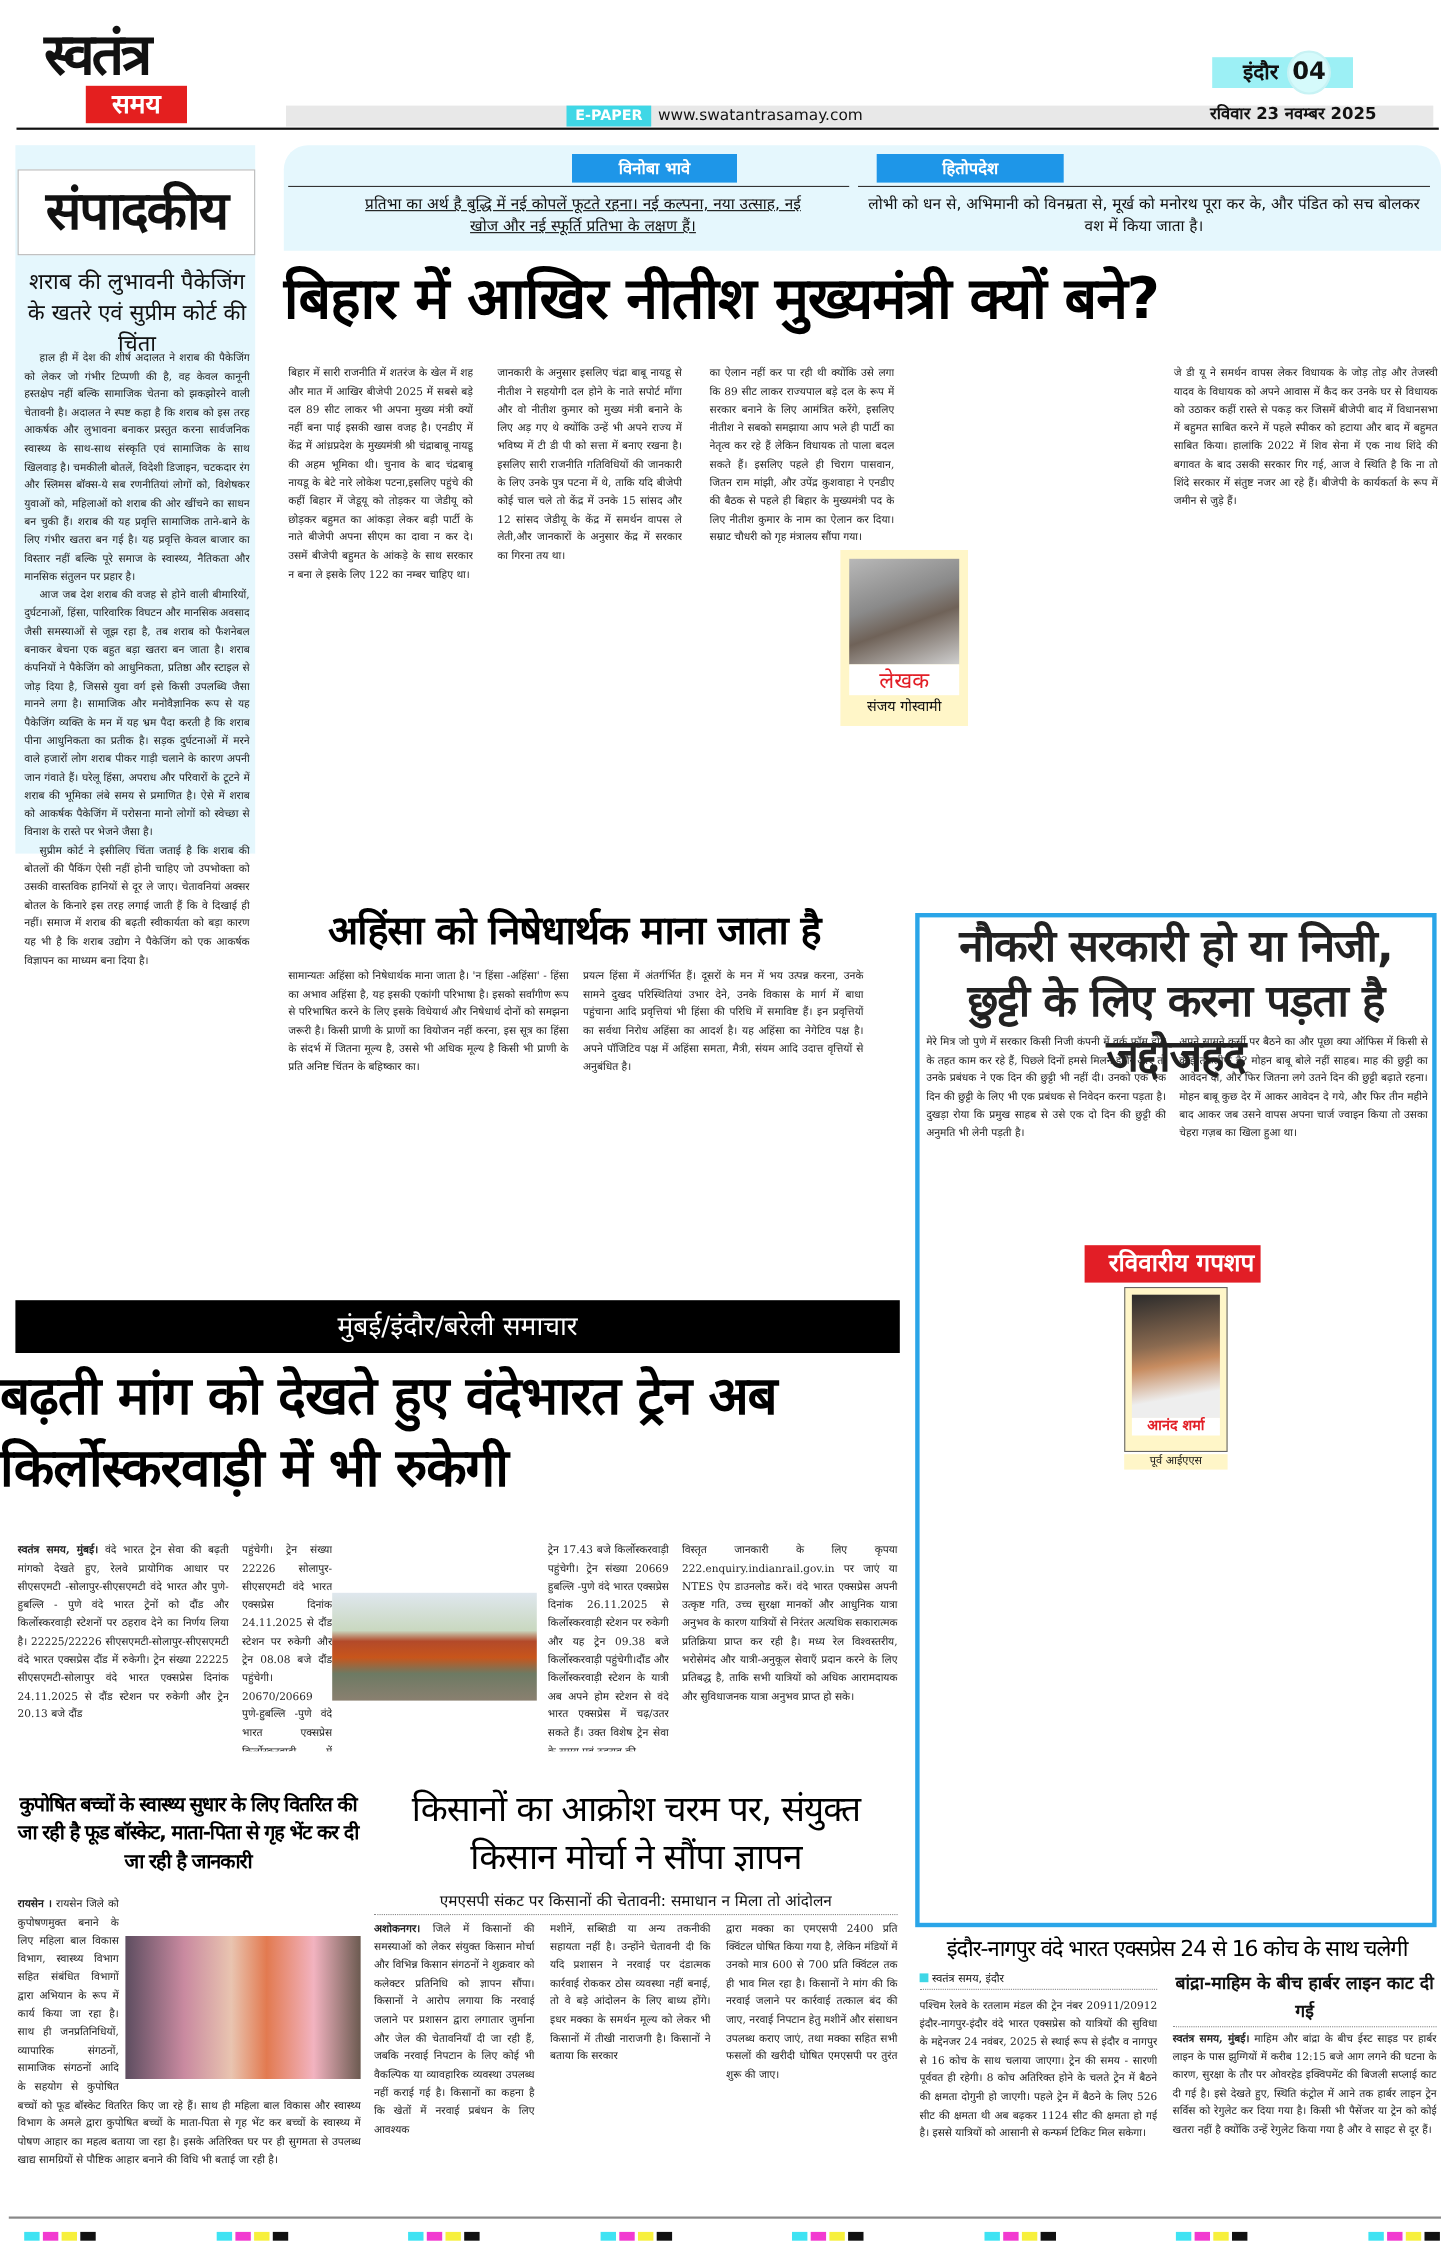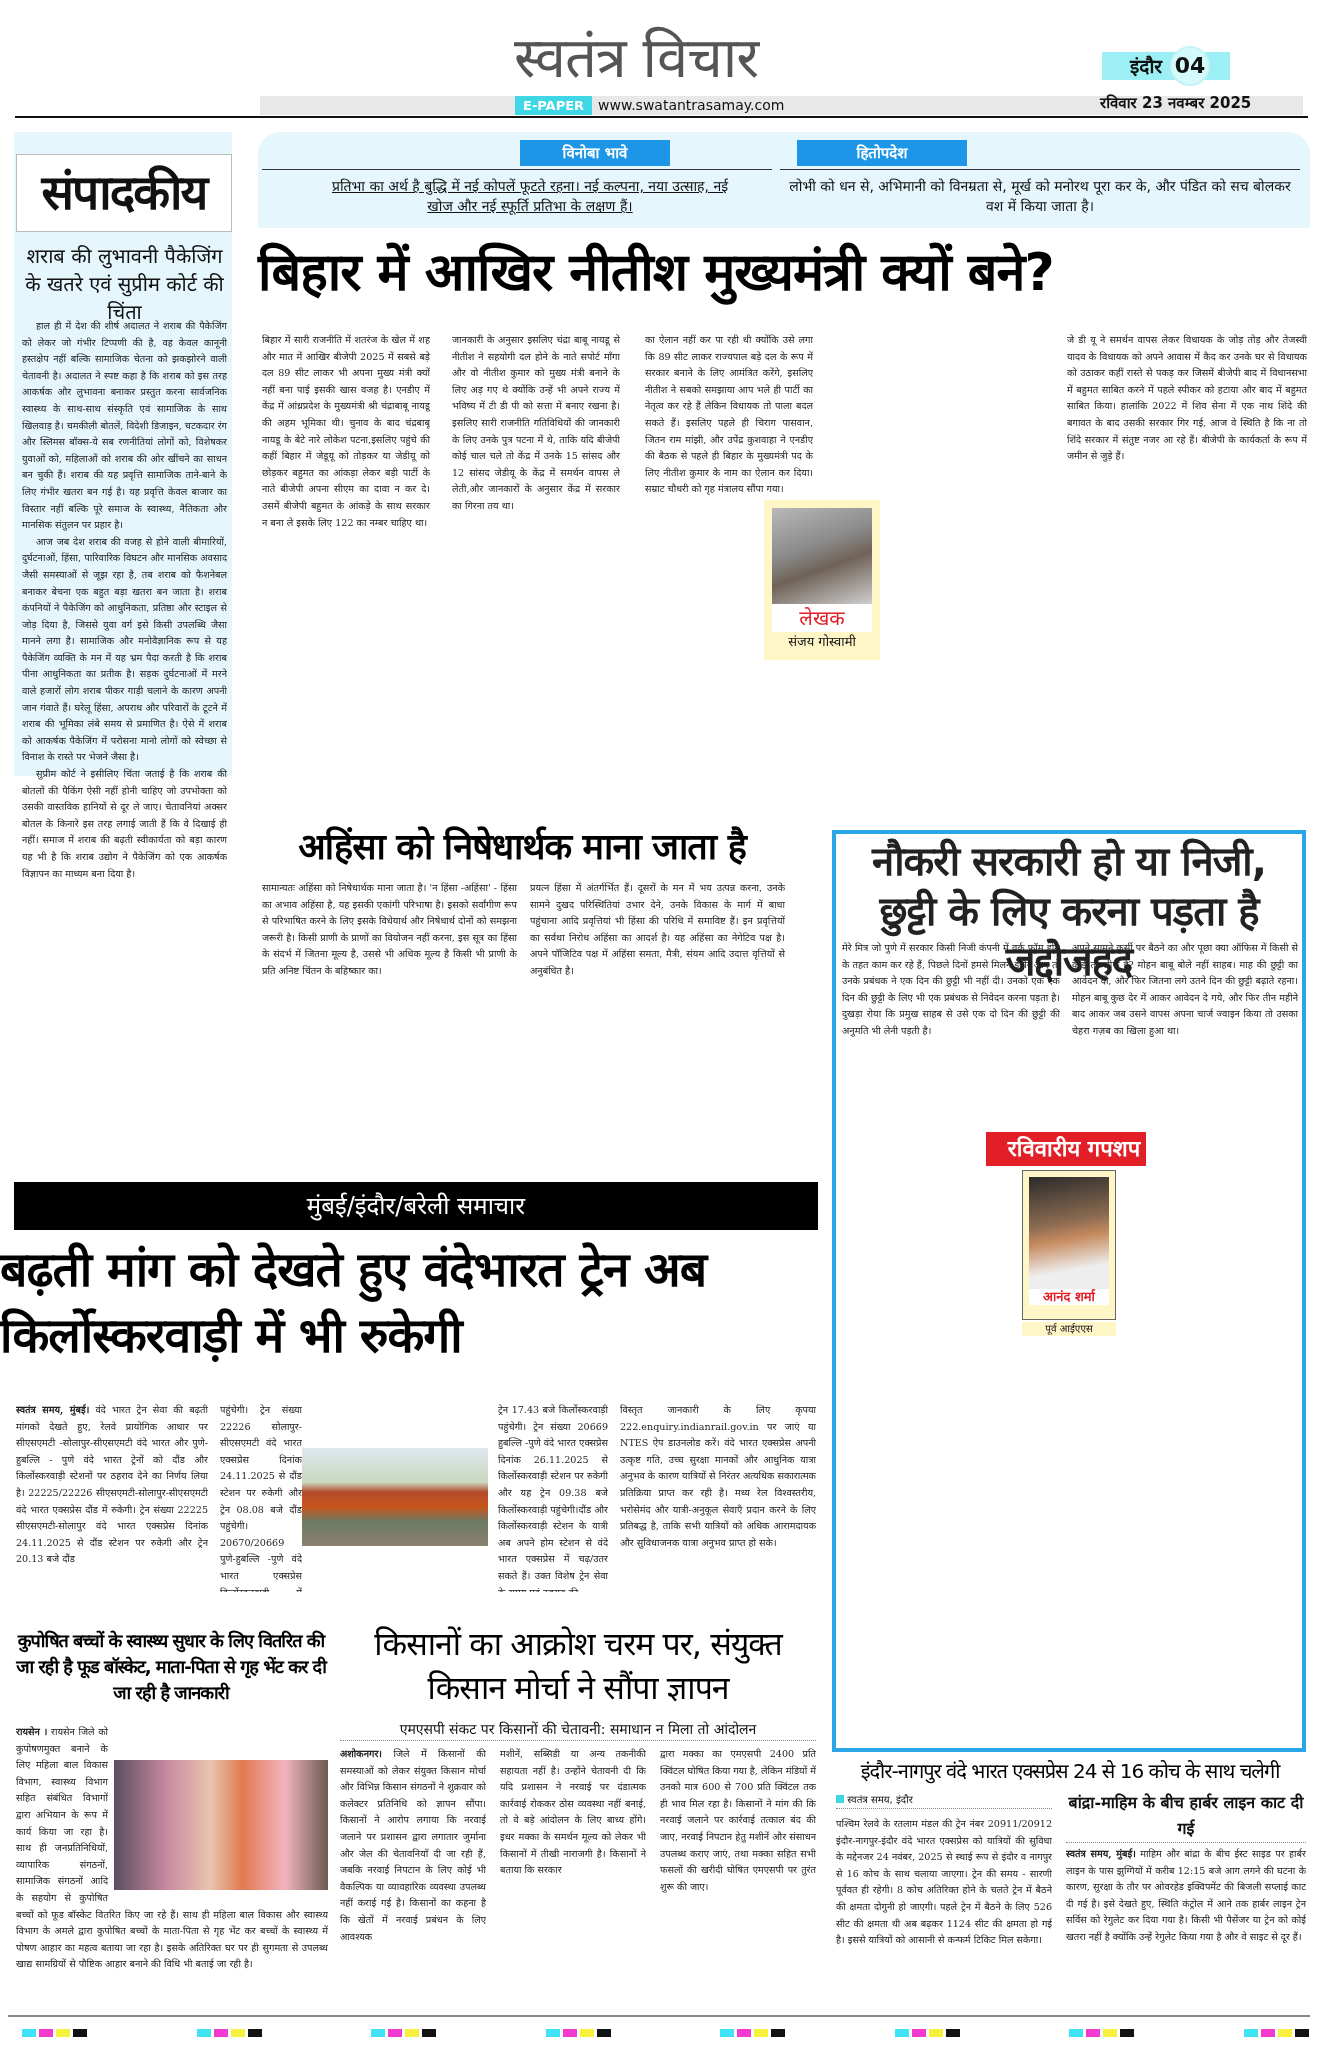--- a/index.html
+++ b/index.html
@@ -48,21 +48,24 @@
   .train-photo { background: linear-gradient(180deg,#dfe7ee 0%,#c9d8c0 35%,#b34a2a 45%,#c8551b 60%,#6d7a63 75%,#8a8070 100%); }
   .child-photo { background: linear-gradient(90deg,#5d4d60 0%,#c98aa0 25%,#e9c4b0 45%,#e27a50 60%,#f2b3c0 80%,#6b5a50 100%); }
   .dotline { border-bottom: 1px dotted #888; }
   .sq { width: 8px; height: 8px; background: #3fd7e6; display: inline-block; }
   .reg-marks span { display: inline-block; width: 14px; height: 8px; margin-right: 3px; }
 </style>
 </head>
 <body>
 
 <div class="abs" style="left:0;top:0;width:1318px;height:118px;">
-  <div class="abs mast-title" style="left:514px;top:26px;width:400px;">स्वतंत्र विचार</div>
+  <div class="abs" style="left:40px;top:22px;width:130px;">
+    <div class="logo-word">स्वतंत्र</div>
+    <div class="logo-red" style="margin-left:38px;width:92px;">समय</div>
+  </div>
   <div class="abs epaper-bar" style="left:260px;top:96px;width:1043px;"></div>
   <div class="abs" style="left:515px;top:96px;display:flex;">
     <span class="epaper-tag">E-PAPER</span>
     <span class="epaper-url">www.swatantrasamay.com</span>
   </div>
   <div class="abs city-box" style="left:1102px;top:52px;width:128px;height:28px;">इंदौर</div>
   <div class="abs page-circle" style="left:1170px;top:46px;">04</div>
   <div class="abs date" style="left:1100px;top:92px;">रविवार 23 नवम्बर 2025</div>
   <div class="abs rule" style="left:15px;top:116px;width:1293px;height:2px;"></div>
 </div>

